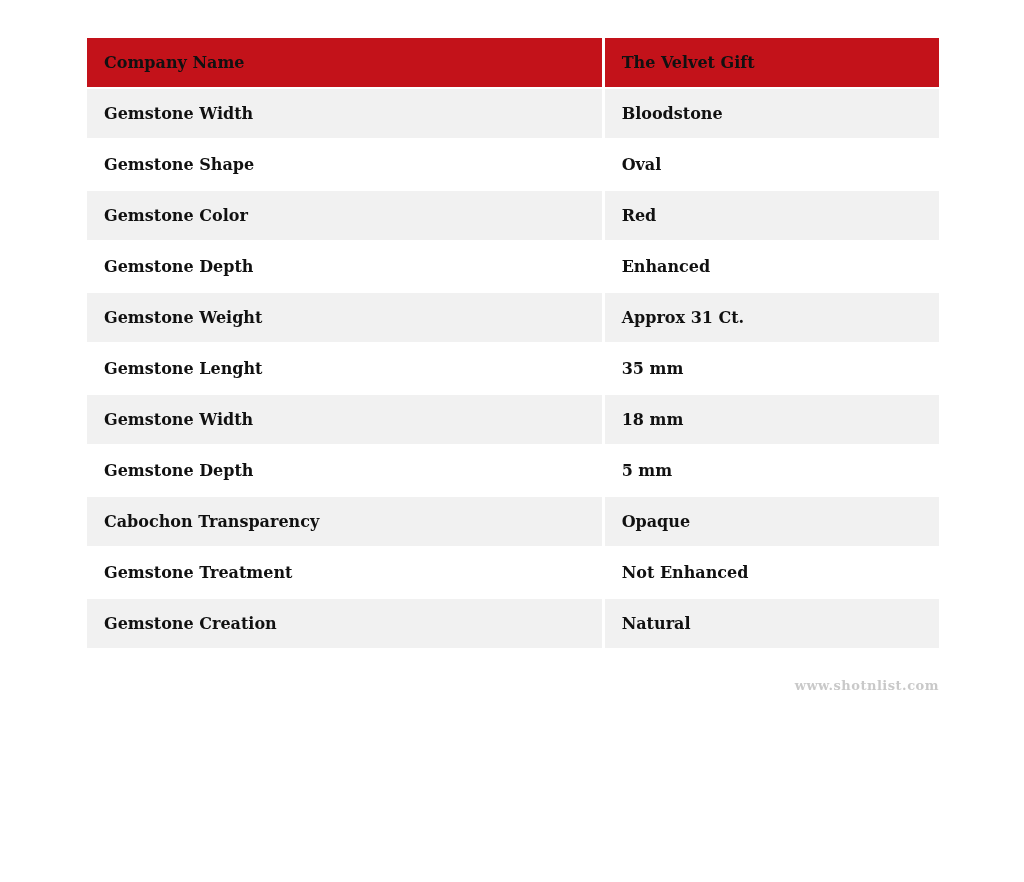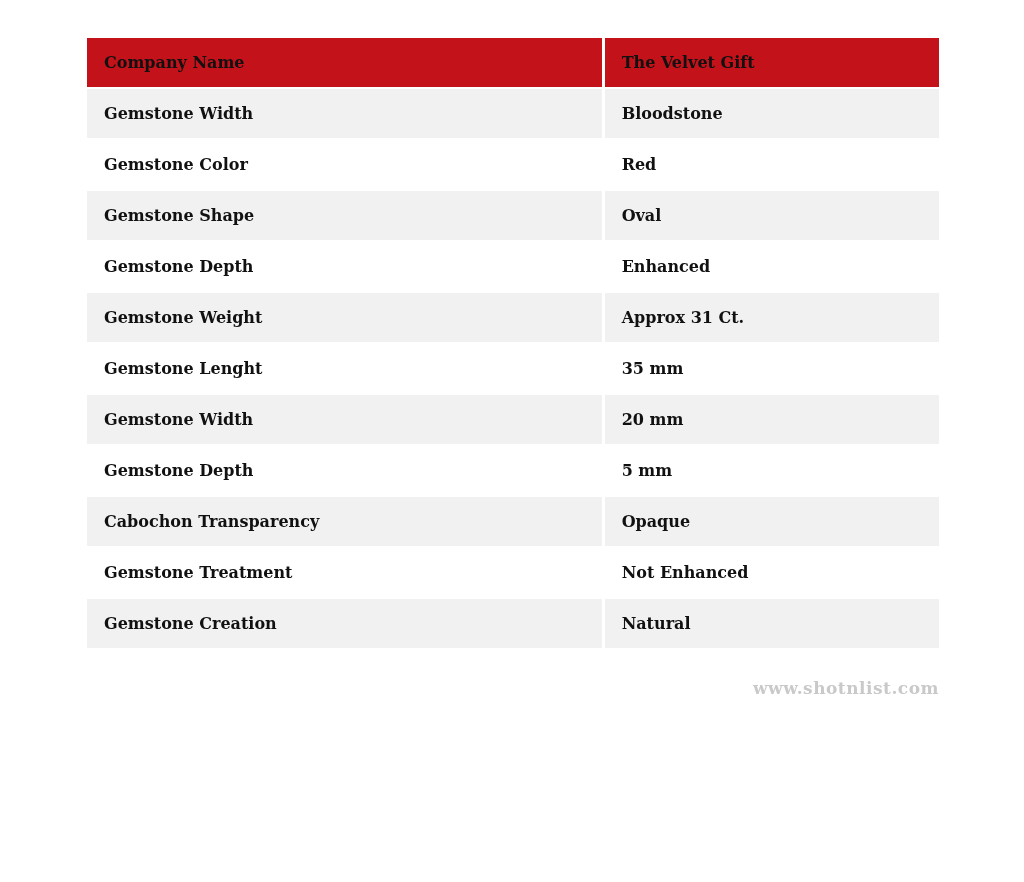--- a/index.html
+++ b/index.html
@@ -44,21 +44,21 @@
   }
   table.spec-table thead th {
     background: #c3121a;
   }
   table.spec-table tbody tr:nth-child(odd) td { background: #f1f1f1; }
   table.spec-table tbody tr:nth-child(even) td { background: #ffffff; }
   .watermark {
     margin-top: 28px;
     padding-right: 3px;
     text-align: right;
-    font-size: 17px;
+    font-size: 13px;
     font-weight: bold;
     color: #c9c9c9;
     letter-spacing: 0.5px;
   }
 </style>
 </head>
 <body>
 
 <div class="sheet">
   <div class="table-wrap">
@@ -73,48 +73,48 @@
           <th>The Velvet Gift</th>
         </tr>
       </thead>
       <tbody id="rows-body">
   <tr>
     <td class="label-cell">Gemstone Width</td>
     <td class="value-cell">Bloodstone</td>
   </tr>
 
   <tr>
-    <td class="label-cell">Gemstone Color</td>
-    <td class="value-cell">Red</td>
+    <td class="label-cell">Gemstone Shape</td>
+    <td class="value-cell">Oval</td>
   </tr>
 
   <tr>
-    <td class="label-cell">Gemstone Shape</td>
-    <td class="value-cell">Oval</td>
+    <td class="label-cell">Gemstone Color</td>
+    <td class="value-cell">Red</td>
   </tr>
 
   <tr>
     <td class="label-cell">Gemstone Depth</td>
     <td class="value-cell">Enhanced</td>
   </tr>
 
   <tr>
     <td class="label-cell">Gemstone Weight</td>
     <td class="value-cell">Approx 31 Ct.</td>
   </tr>
 
 
   <tr>
     <td class="label-cell">Gemstone Lenght</td>
     <td class="value-cell">35 mm</td>
   </tr>
 
   <tr>
     <td class="label-cell">Gemstone Width</td>
-    <td class="value-cell">20 mm</td>
+    <td class="value-cell">18 mm</td>
   </tr>
 
   <tr>
     <td class="label-cell">Gemstone Depth</td>
     <td class="value-cell">5 mm</td>
   </tr>
 
   <tr>
     <td class="label-cell">Cabochon Transparency</td>
     <td class="value-cell">Opaque</td>

